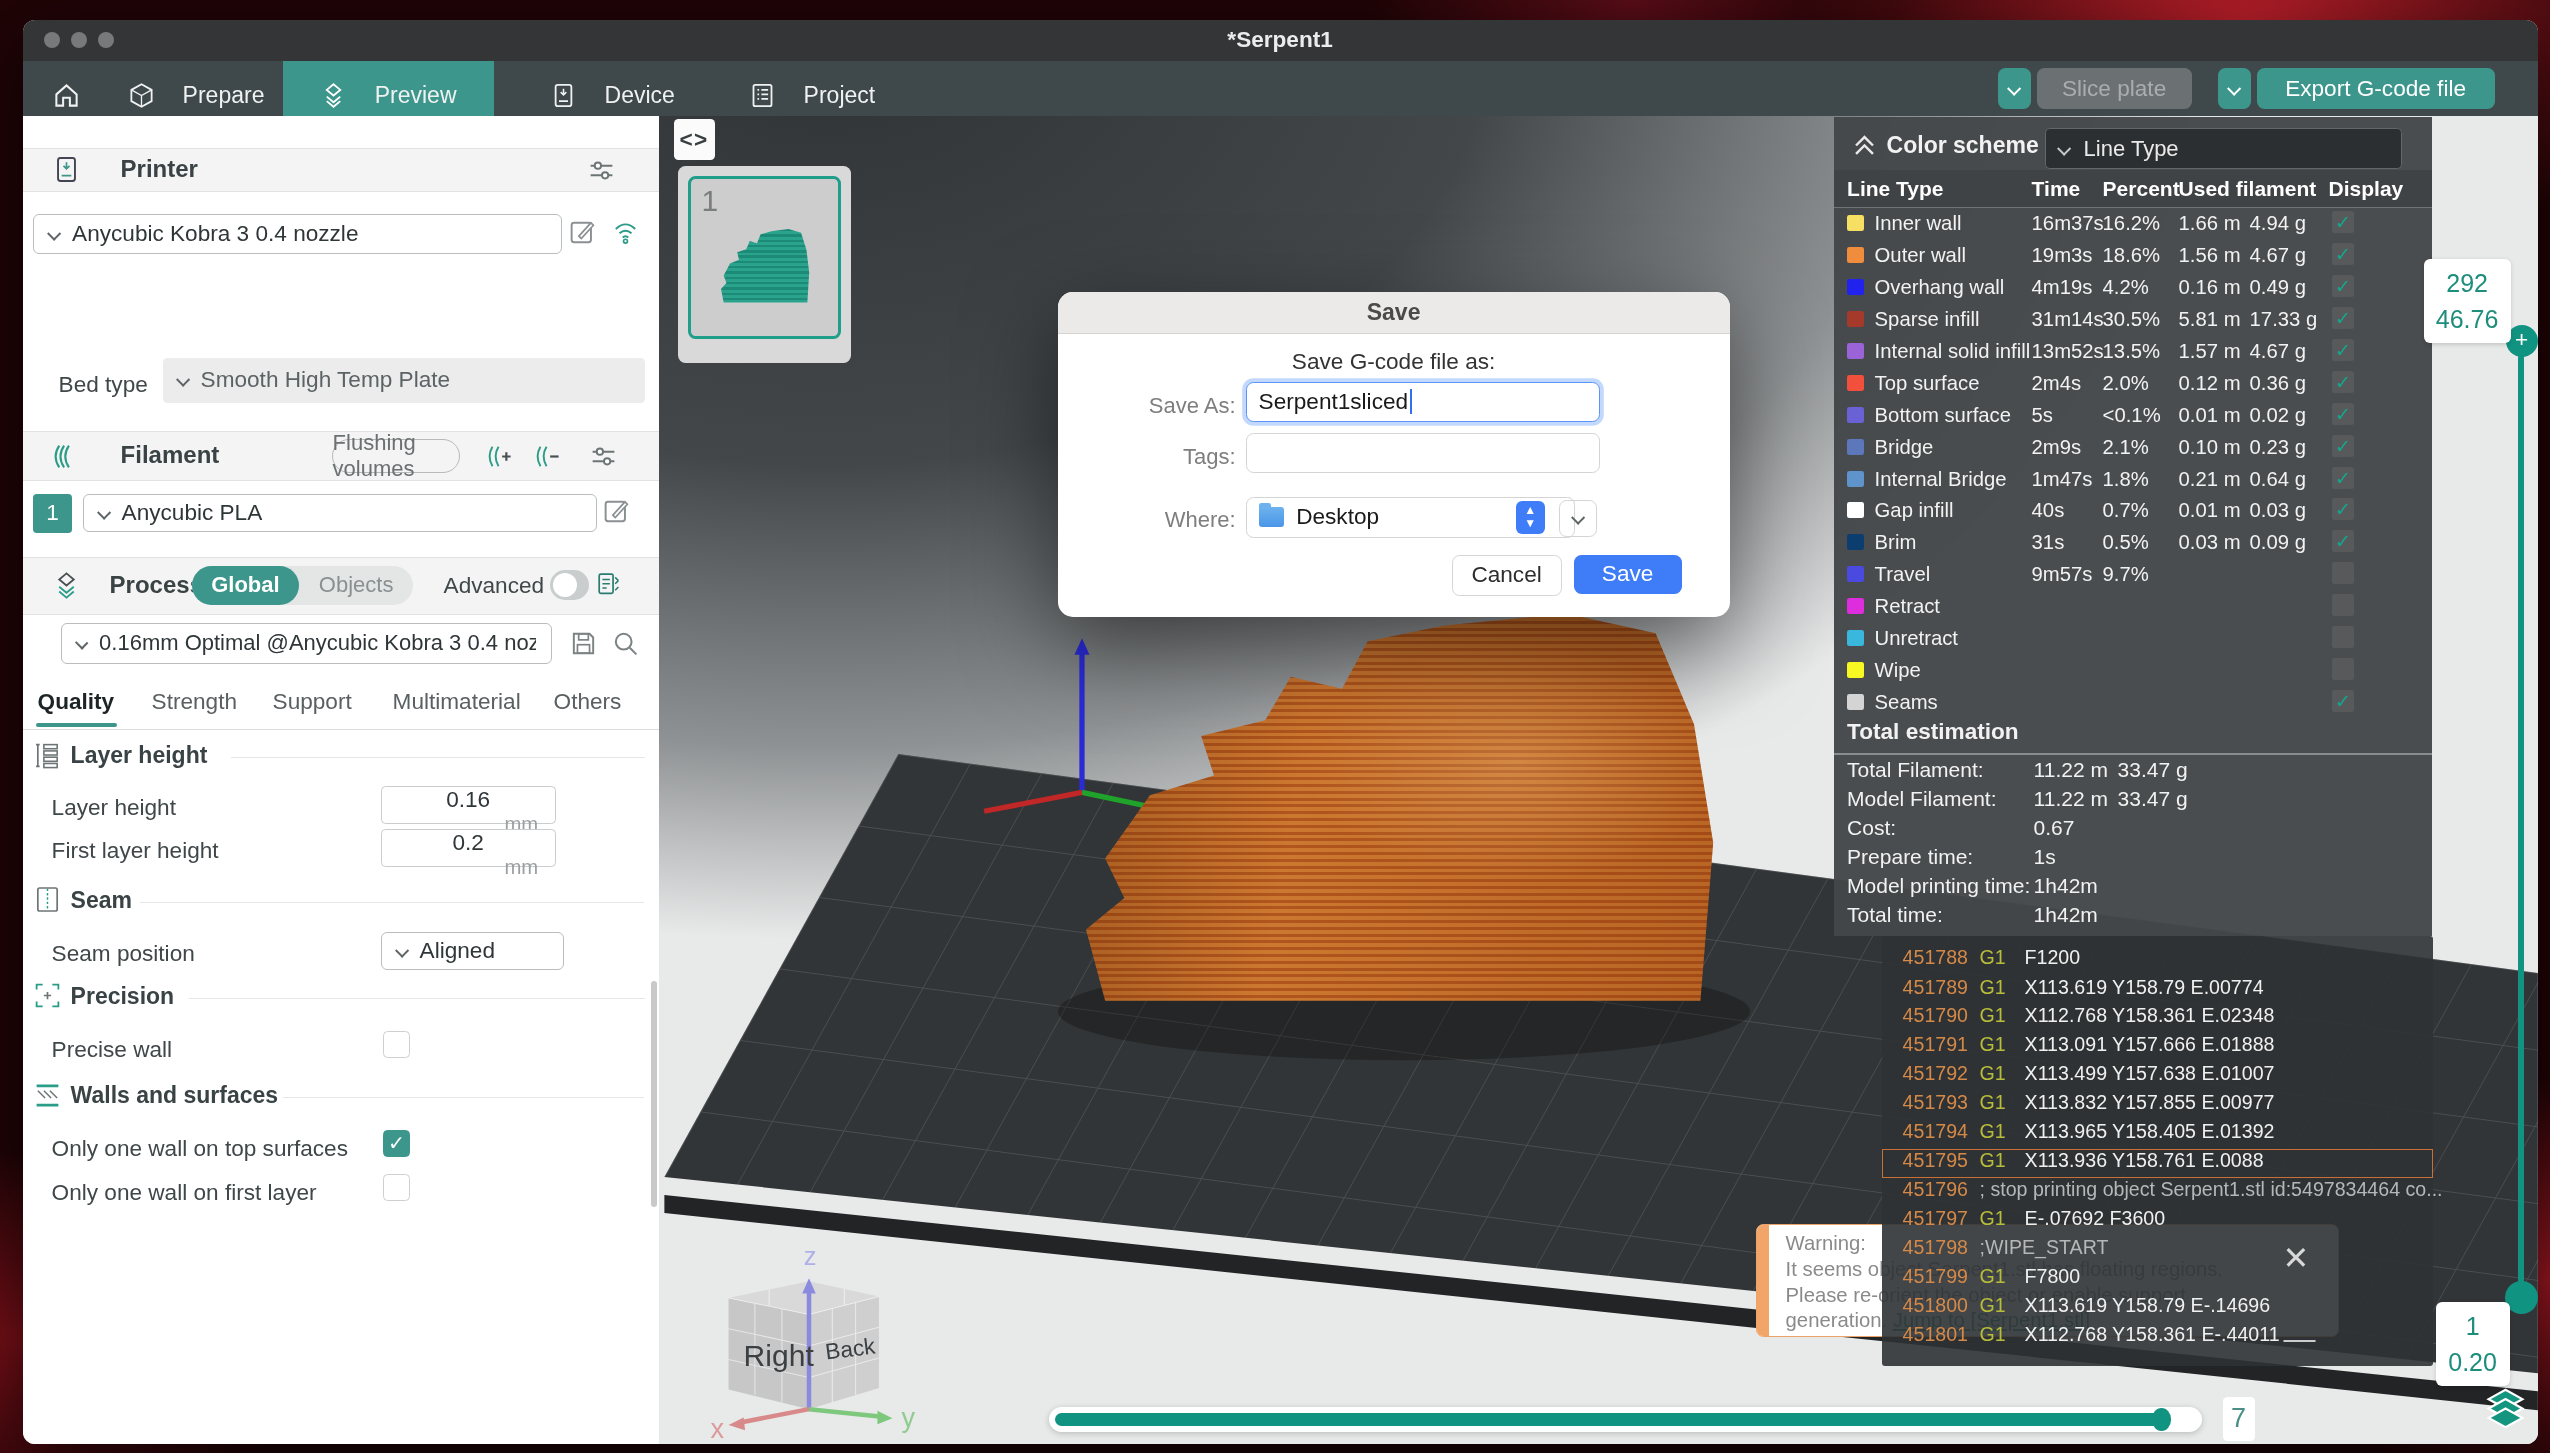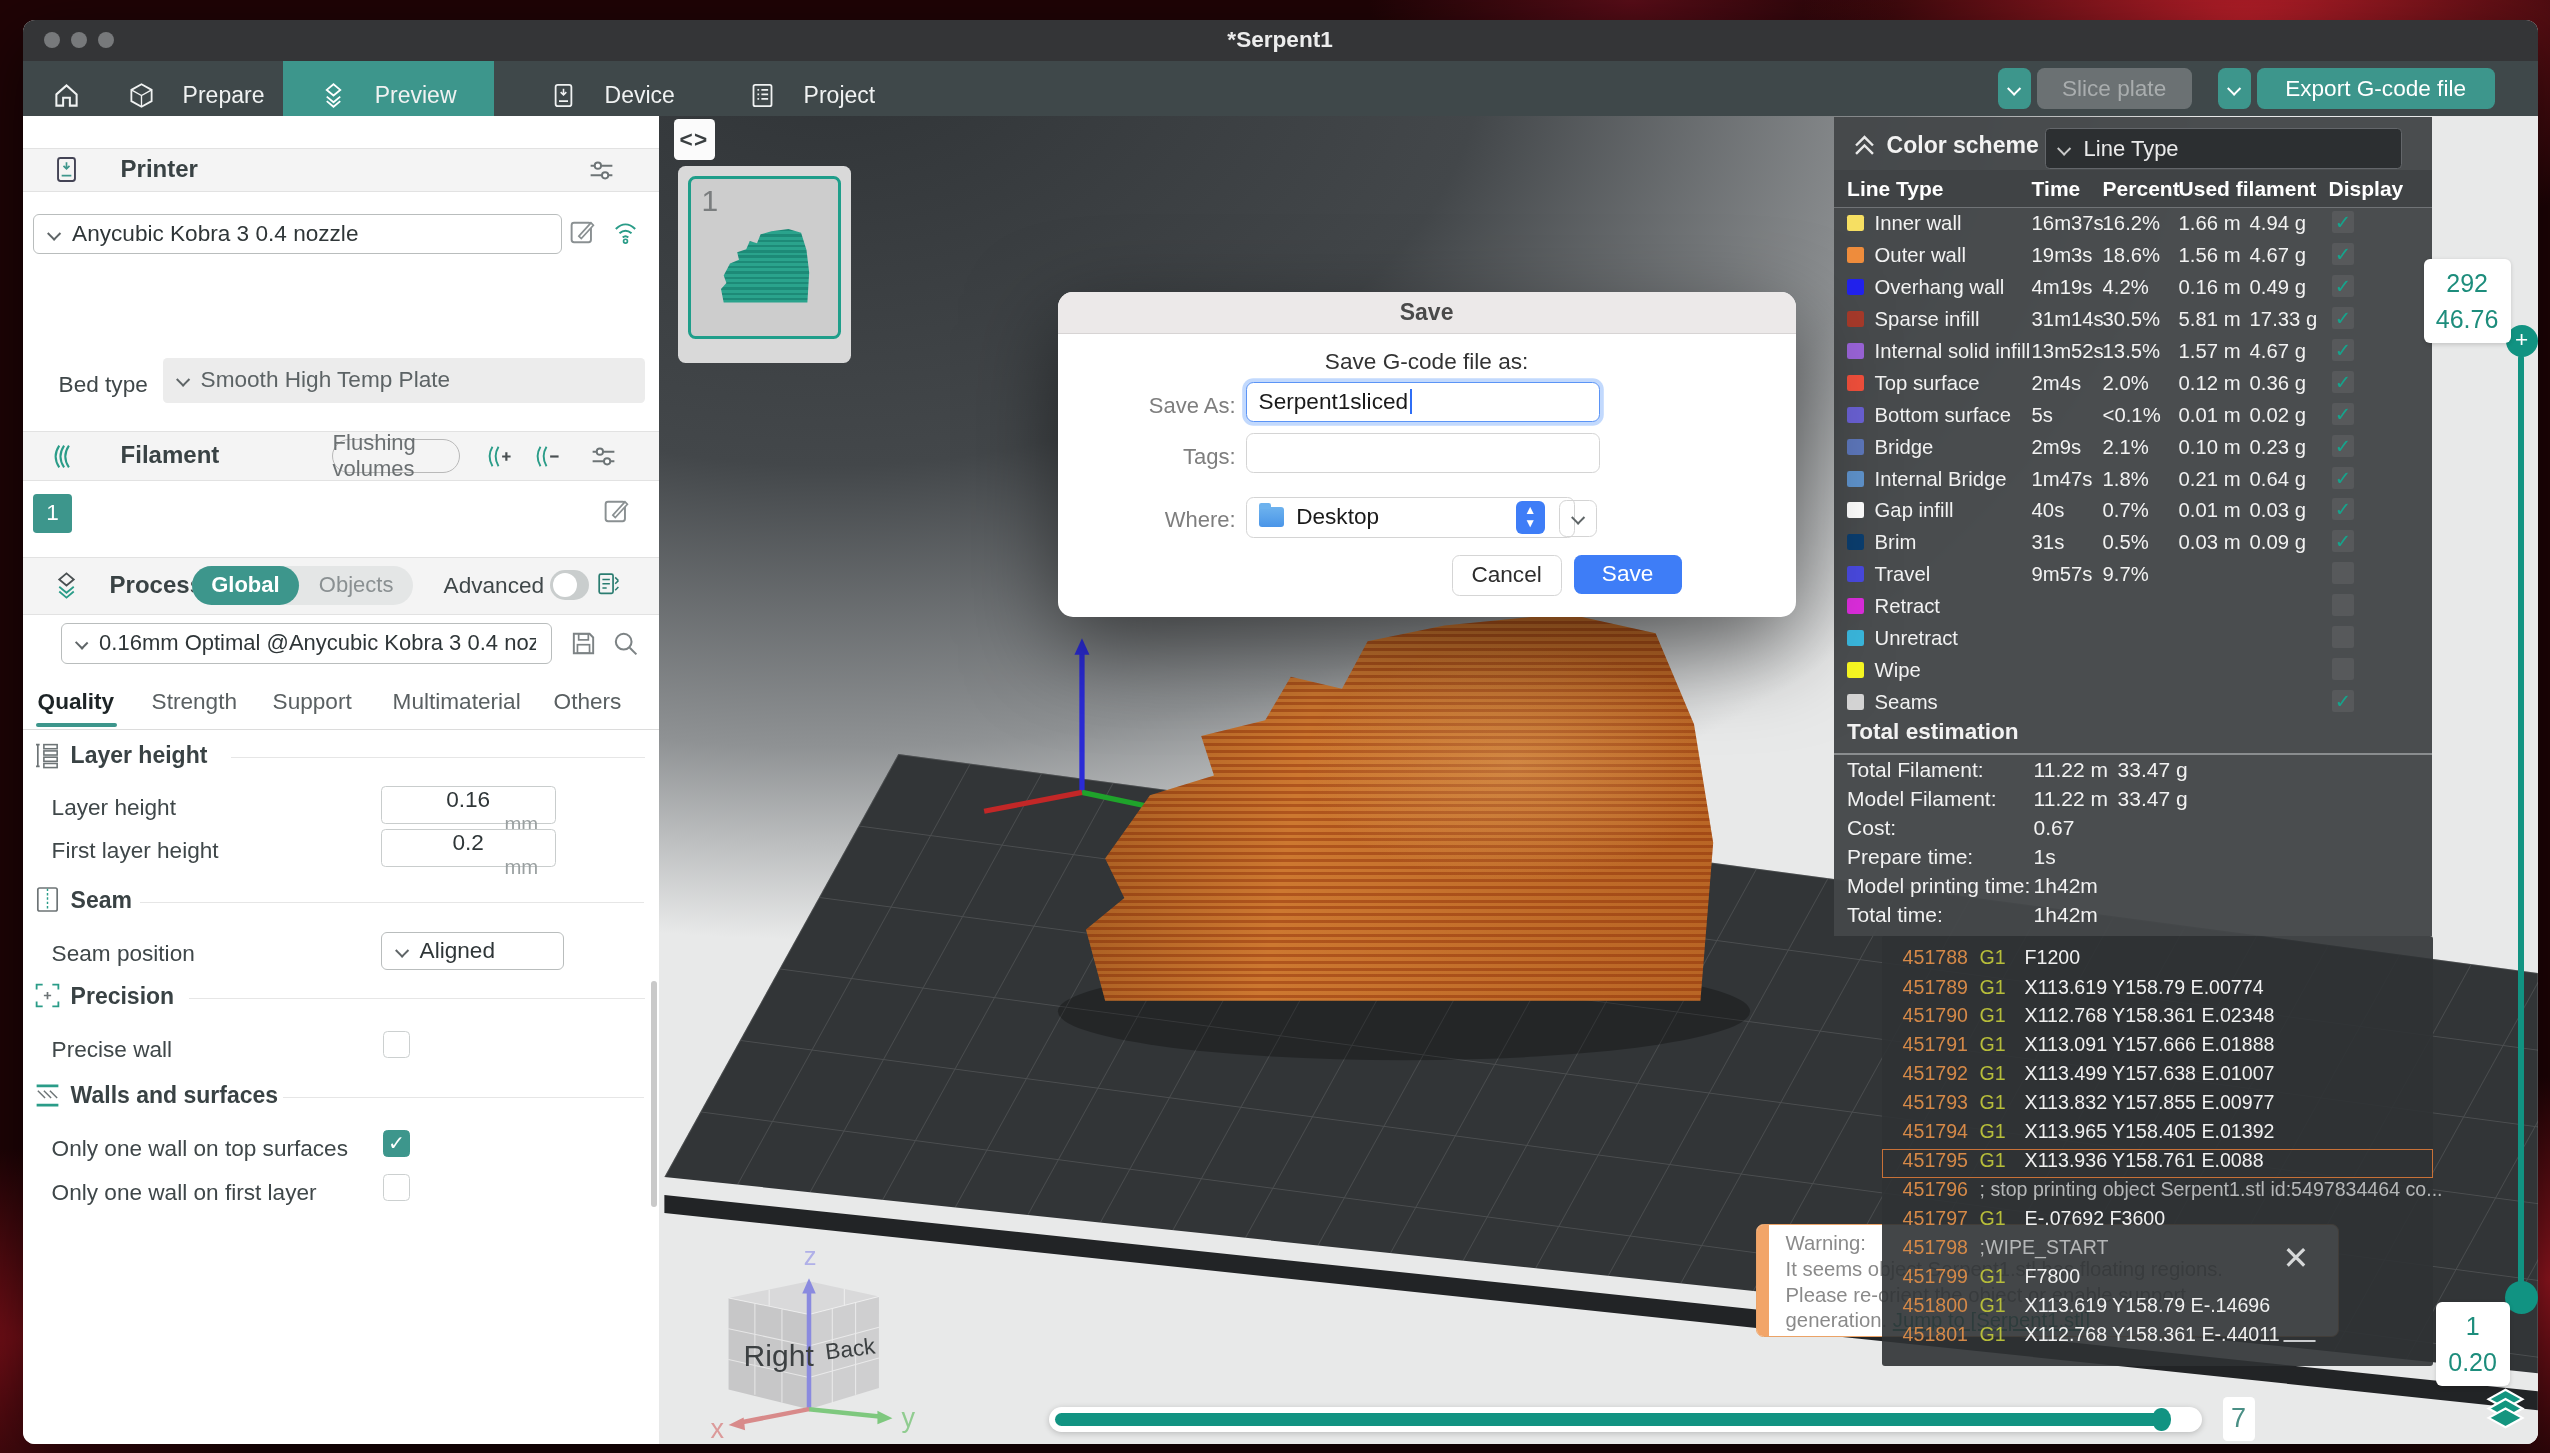--- a/index.html
+++ b/index.html
@@ -107,21 +107,21 @@
   
   #hslider{position:absolute;left:390px;top:1291px;width:1153px;height:25.6px;background:#fff;border-radius:12.8px;box-shadow:0 1.5px 6px rgba(0,0,0,.2);}
   #hslider-fill{position:absolute;left:6px;top:6px;width:1112px;height:13.5px;background:#119382;border-radius:6.8px;}
   #hslider-knob{position:absolute;left:1103px;top:1.5px;width:19.6px;height:22.6px;border-radius:50%;background:#119382;}
   #hslider-val{position:absolute;left:1564px;top:1281px;width:32px;height:44px;background:#fff;border-radius:4.5px;color:#4a8f85;font-size:27px;display:flex;align-items:center;justify-content:center;}
   #vslider-track{position:absolute;left:1859px;top:239px;width:6.8px;height:933px;background:#119382;border-radius:3px;}
   .vknob{position:absolute;border-radius:50%;background:#119382;color:#fff;text-align:center;}
   .vtip{position:absolute;background:#fff;border-radius:6px;color:#1d8d7c;font-size:25px;text-align:center;line-height:1.45;padding:6px 4.5px;box-shadow:0 1.5px 4.5px rgba(0,0,0,.15);}
   #layers-fab{position:absolute;left:1824px;top:1270px;width:45px;height:45px;}
   
-  #dialog{position:absolute;left:1035px;top:272px;width:738px;height:325px;border-radius:15px;background:#fff;
+  #dialog{position:absolute;left:1035px;top:272px;width:672px;height:325px;border-radius:15px;background:#fff;
     box-shadow:0 30px 90px rgba(0,0,0,.5);}
   #dlg-head{position:absolute;left:0;top:0;width:100%;height:41px;background:#ece9e9;border-radius:15px 15px 0 0;border-bottom:0.8px solid #d7d4d4;}
   #dlg-title{width:100%;text-align:center;font-size:23px;font-weight:bold;color:#4a4a4a;margin-top:7.5px;}
   #dlg-sub{position:absolute;left:0;top:57px;width:100%;text-align:center;font-size:22.6px;color:#333;}
   .dlg-lbl{position:absolute;font-size:22px;color:#7e7e7e;text-align:right;width:151px;}
   .dlg-field{position:absolute;border:1.5px solid #d4d4d4;border-radius:7.5px;background:#fff;font-size:22.6px;color:#1a1a1a;display:flex;align-items:center;padding:0 12px;}
   #fld-saveas{border:1.5px solid #5b94f6;box-shadow:0 0 0 3.8px rgba(120,170,250,.45);}
   .caret{display:inline-block;width:2.3px;height:25.6px;background:#2f6ef5;margin-left:1.5px;}
   #folder-ic{width:25.6px;height:19.6px;background:linear-gradient(#6db2ee,#4a95e8);border-radius:3px;position:relative;margin-right:12px;}
   #folder-ic:before{content:"";position:absolute;left:0;top:-4.5px;width:12px;height:6px;background:#6db2ee;border-radius:2.3px 2.3px 0 0;}
@@ -238,20 +238,24 @@
           <path d="M15 12 H22" stroke="#4a5052" stroke-width="1.8"></path>
         </svg>
       <svg class="sec-icon" style="left:566px;top:10.5px" viewBox="0 0 24 24">
           <path d="M3 8 H21 M3 16 H21" stroke="#6d7476" stroke-width="1.6"></path>
           <circle cx="9" cy="8" r="2.6" fill="#fff" stroke="#6d7476" stroke-width="1.6"></circle>
           <circle cx="15" cy="16" r="2.6" fill="#fff" stroke="#6d7476" stroke-width="1.6"></circle>
         </svg>
     </div>
 
     <div class="abs" style="left:10.5px;top:378px;width:39px;height:39px;background:#3d968c;border-radius:3.8px;color:#fff;font-size:22.6px;display:flex;align-items:center;justify-content:center">1</div>
+    <div class="combo" style="left:60px;top:378px;width:482px;height:36px">
+      <span class="chv sm"></span>
+      <span>Anycubic PLA</span>
+    </div>
     <svg class="sec-icon" style="left:579px;top:381px" viewBox="0 0 24 24">
         <rect x="3" y="4" width="16" height="16" rx="2" fill="none" stroke="#8a9092" stroke-width="1.6"></rect>
         <path d="M9 15 L19 4 L21 6 L11 17 Z" fill="#fff" stroke="#8a9092" stroke-width="1.4"></path>
       </svg>
 
     <div class="lp-header" style="top:441px;height:56px">
       <svg class="sec-icon" style="left:29px;top:13.5px" viewBox="0 0 24 24">
           <path d="M12 2 L18 7 L12 12 L6 7 Z" fill="none" stroke="#4a5052" stroke-width="1.5"></path>
           <path d="M6 13 L12 18 L18 13 M6 17 L12 22 L18 17" fill="none" stroke="#2a9c88" stroke-width="1.5"></path>
         </svg>

